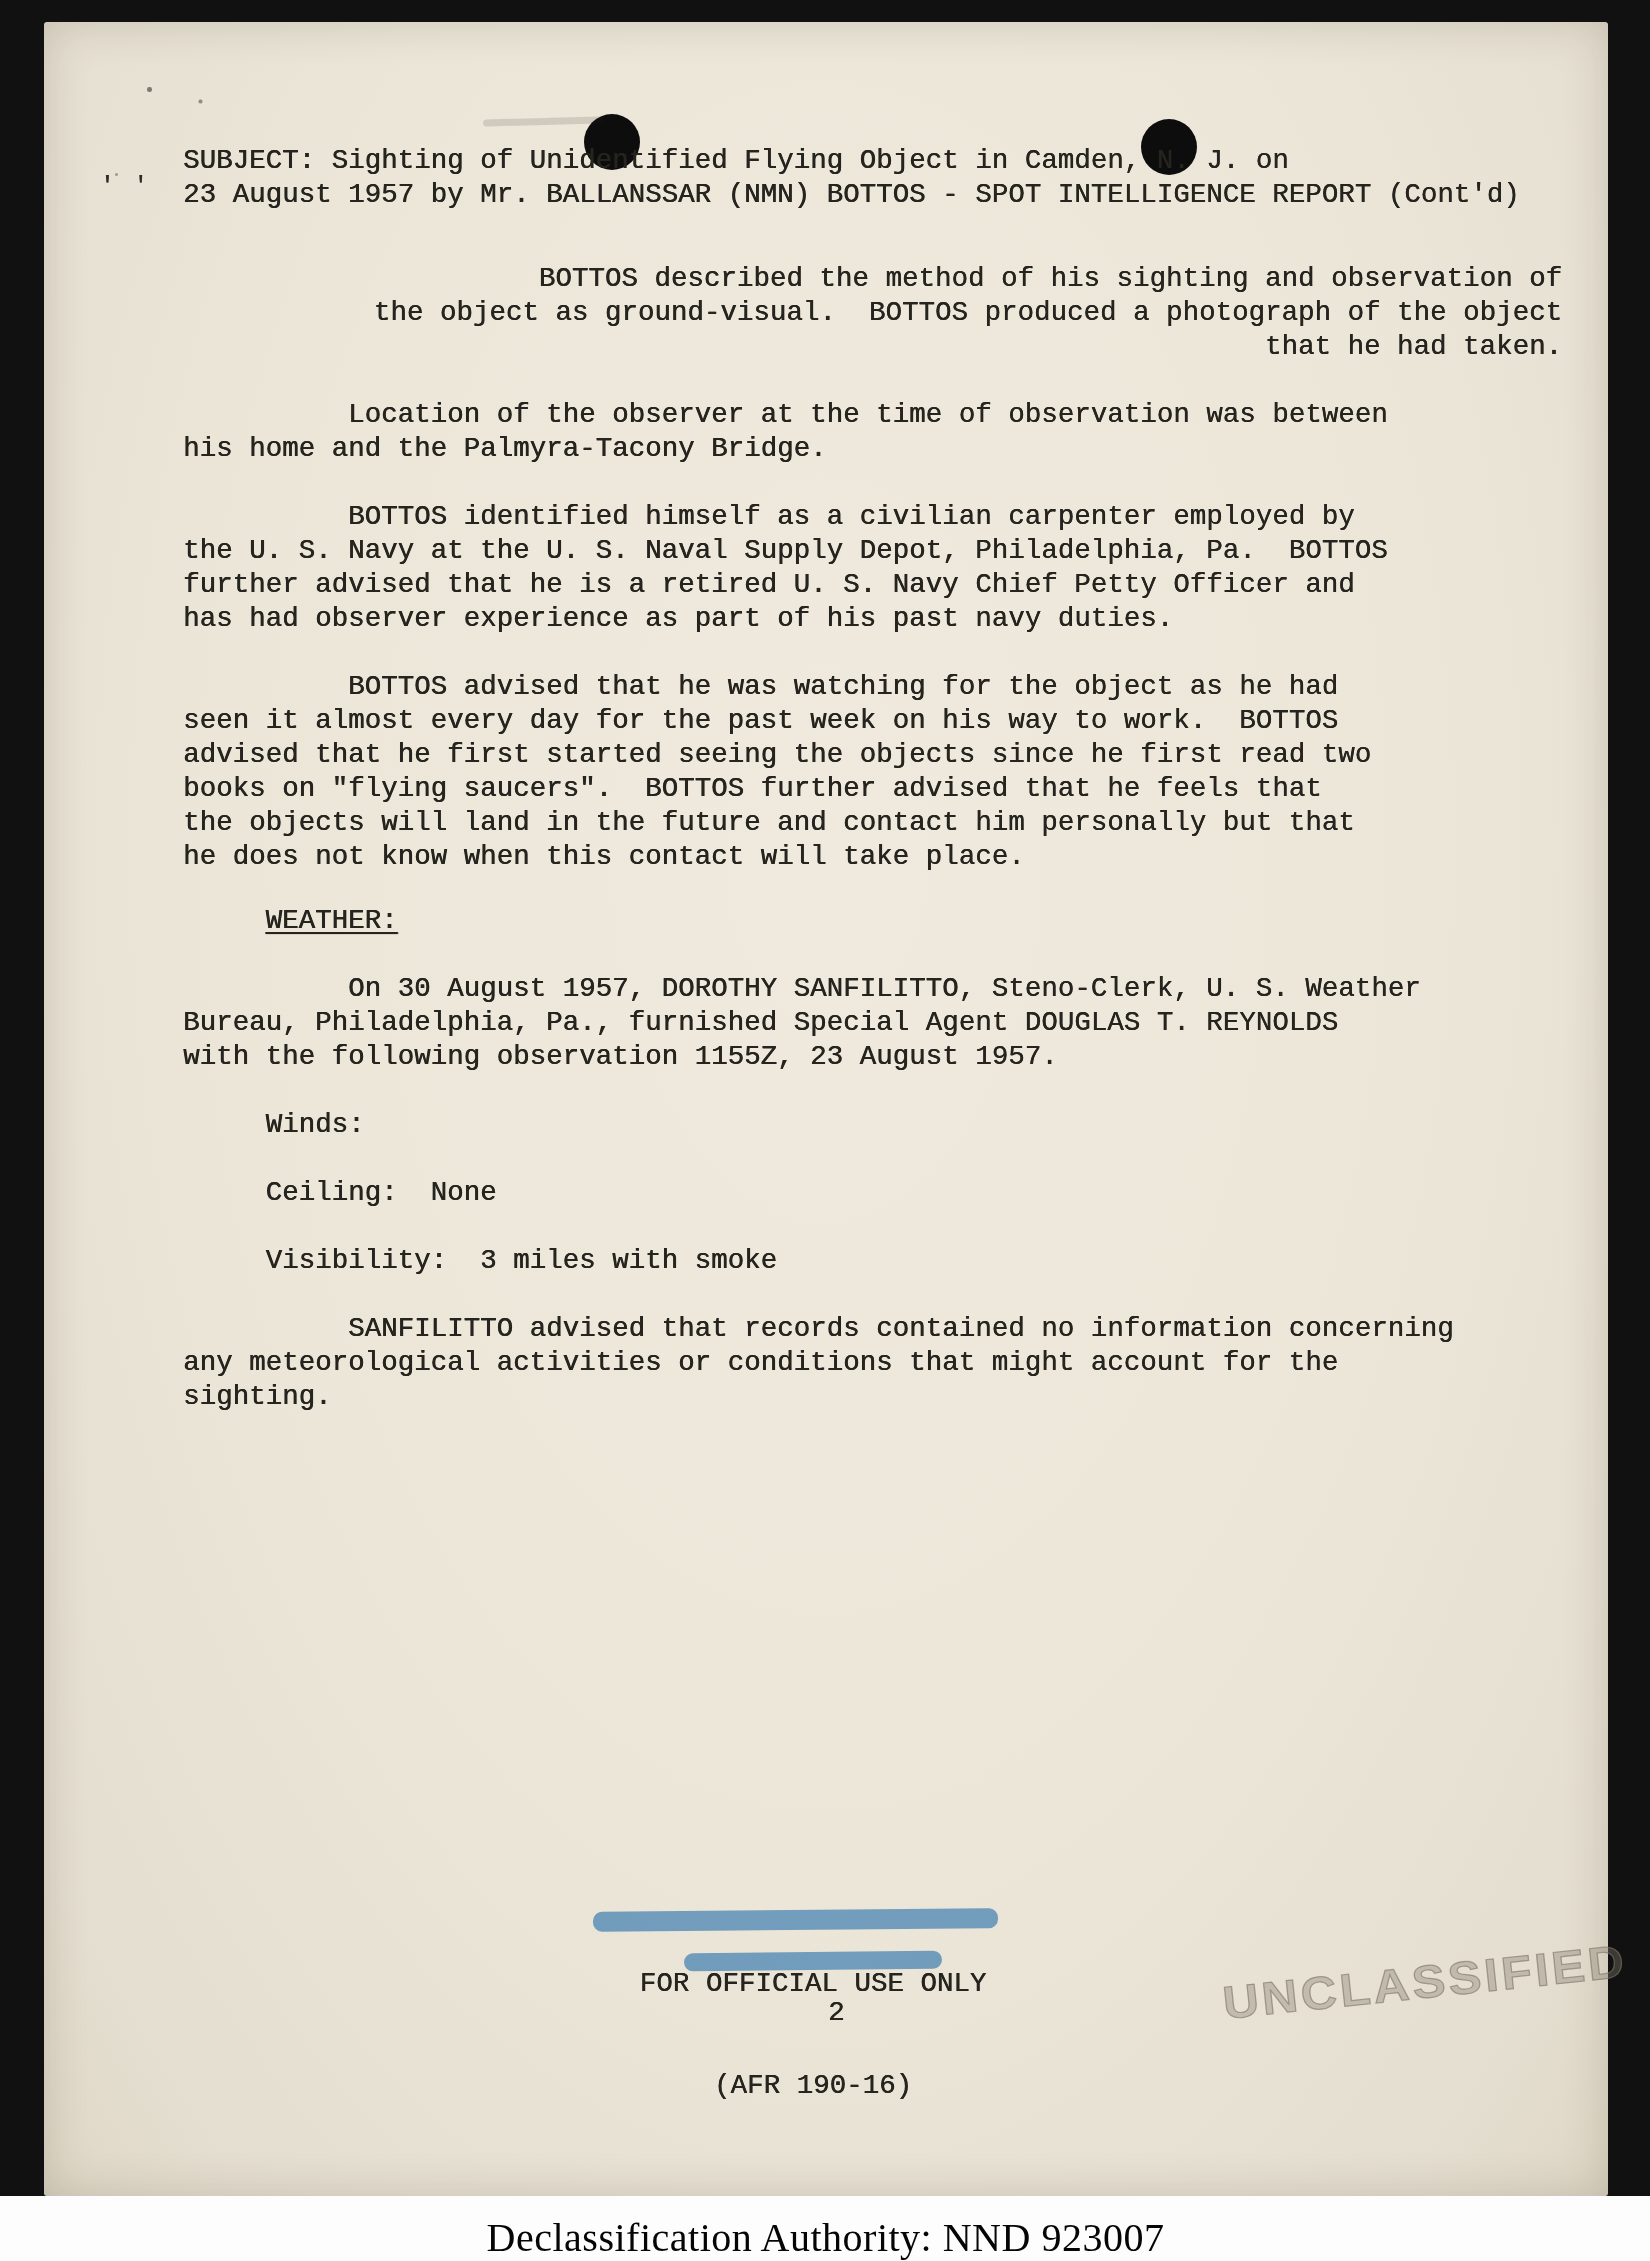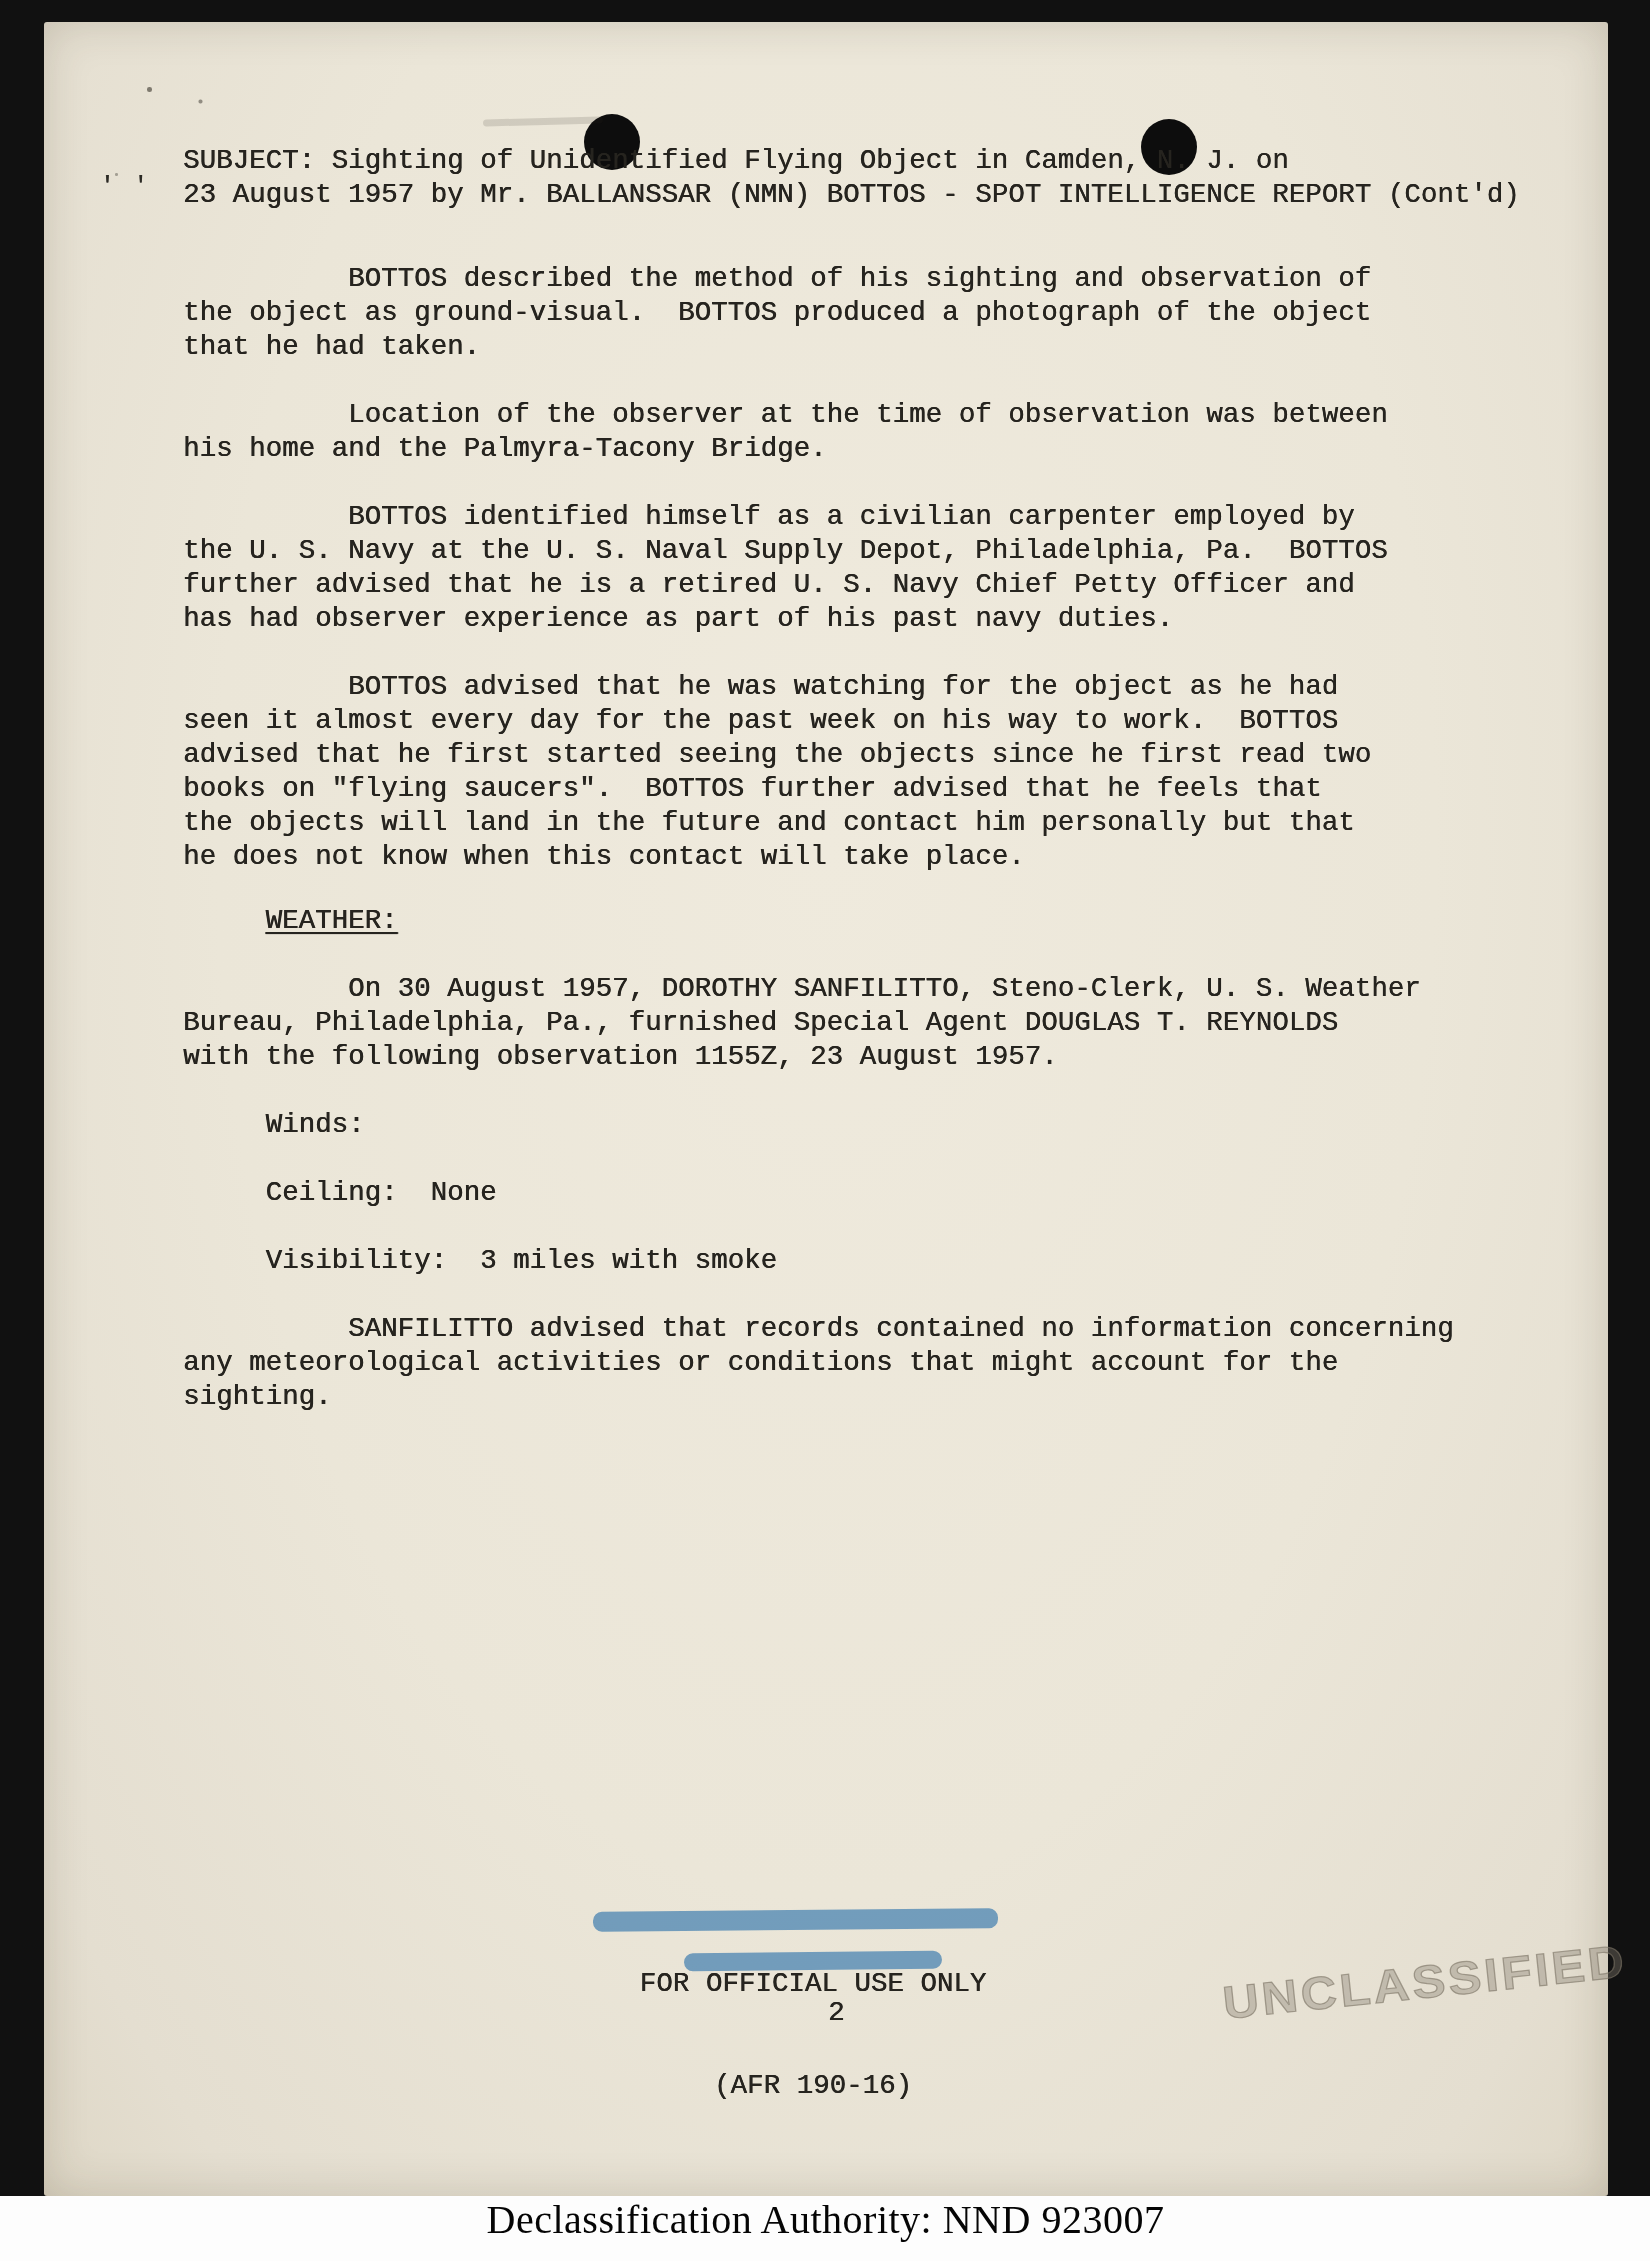--- a/index.html
+++ b/index.html
@@ -36,21 +36,21 @@
   }
   .typewriter{
     font-family:"Liberation Mono","DejaVu Sans Mono",monospace;
     font-size:27.5px;line-height:34px;white-space:pre;
     color:var(--ink);
     text-shadow:0.4px 0 0 currentColor, 0.2px 0.4px 0.6px rgba(38,36,31,0.28);
   }
   .content{position:absolute;left:139px;top:122px;width:1379px;}
   .block{margin-top:34px;}
   .block.first{margin-top:0;}
-  .mt-lg{margin-top:50px;}
+  .mt-lg{margin-top:50px;text-align:right;}
   .mt-sm{margin-top:30px;}
   .indent5{margin-left:5ch;}
   .underline{text-decoration:underline;text-underline-offset:4px;}
   .margin-marks{
     position:absolute;left:56px;top:148px;font-size:24px;letter-spacing:19px;
     color:rgba(38,36,31,0.8);
   }
   .fouo{
     position:absolute;left:769px;top:1877px;transform:translateX(-50%);
     text-align:center;z-index:2;
@@ -66,21 +66,21 @@
     position:absolute;left:1179px;top:1954px;width:380px;
     font-family:"Liberation Sans","DejaVu Sans",sans-serif;
     font-weight:bold;font-size:46px;letter-spacing:3px;
     color:rgba(135,127,112,0.38);
     -webkit-text-stroke:1.2px rgba(125,117,102,0.62);
     transform:rotate(-6deg) scaleX(1.08);transform-origin:left center;
     white-space:nowrap;
   }
   .declass-bar{
     position:absolute;left:0;bottom:0;width:1651px;height:65px;background:#fdfdfd;
-    display:flex;align-items:flex-start;justify-content:center;
+    display:flex;align-items:flex-end;justify-content:center;
   }
   .declass-text{
     font-family:"Liberation Serif","DejaVu Serif",serif;
     font-size:40px;color:#050505;letter-spacing:0.5px;
   }
 </style>
 </head>
 <body>
 
 <div class="page">

